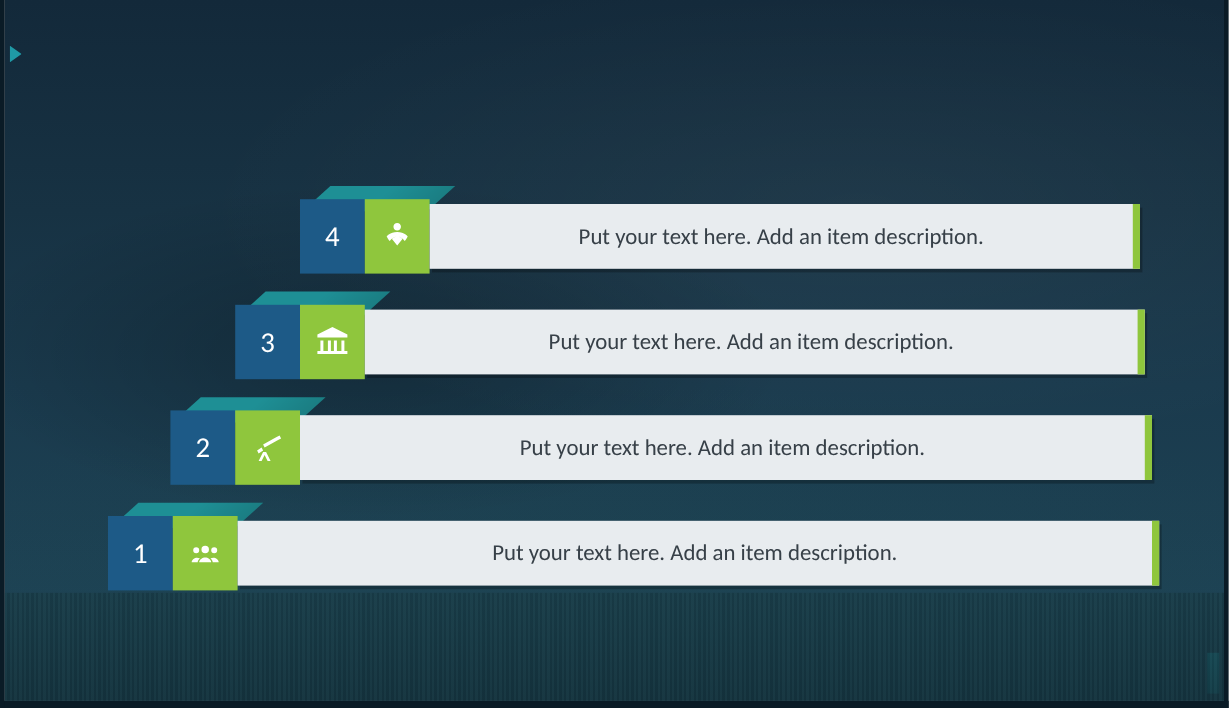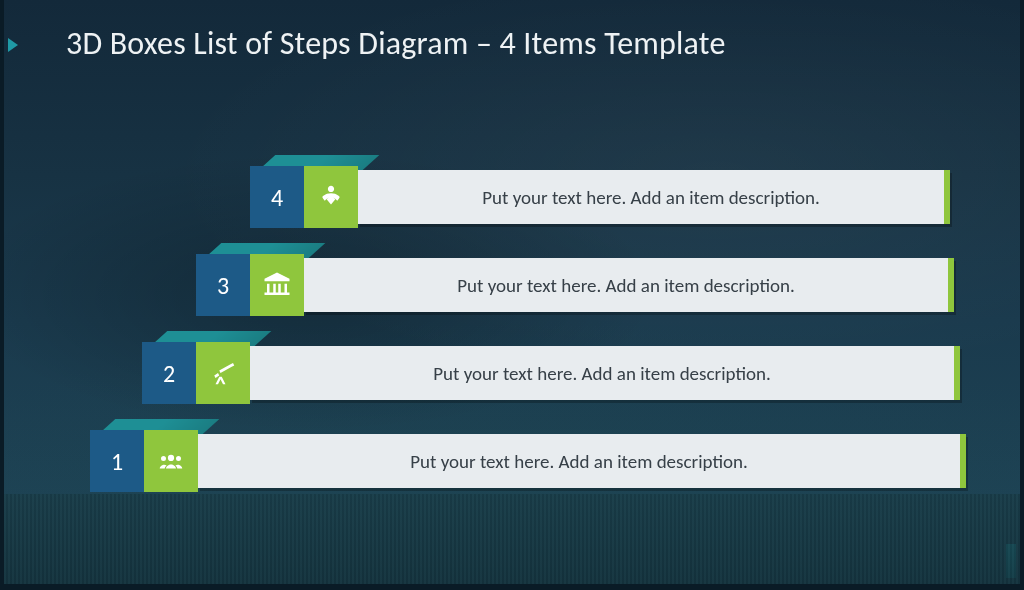--- a/index.html
+++ b/index.html
@@ -130,21 +130,20 @@
 
   .step-4 { left: 246px; top: 166px; }
   .step-4 .bar { left: 108px; width: 592px; }
 
 </style>
 </head>
 <body>
 
 <div class="slide">
   <div class="title-marker"></div>
-  <div class="title">3D Boxes List of Steps Diagram – 4 Items Template</div>
 
   <div class="steps">
 
     <div class="step step-4">
       <div class="cube">
         <div class="cube-top"></div>
         <div class="cube-left">4</div>
         <div class="cube-right">
           <svg viewBox="0 0 24 24">
               <path d="M12 3c-1.4 0-2.5 1.1-2.5 2.5S10.6 8 12 8s2.5-1.1 2.5-2.5S13.4 3 12 3zm-7 9c0 0 2-3 7-3s7 3 7 3c-1 2-2 3-2 3l-1.2-1.2C14.9 12.9 13.5 12 12 12s-2.9.9-3.8 1.8L7 15s-1-1-2-3zm7 0c2 0 3.5 1.8 3.5 1.8L12 18l-3.5-4.2S10 12 12 12z"></path>

